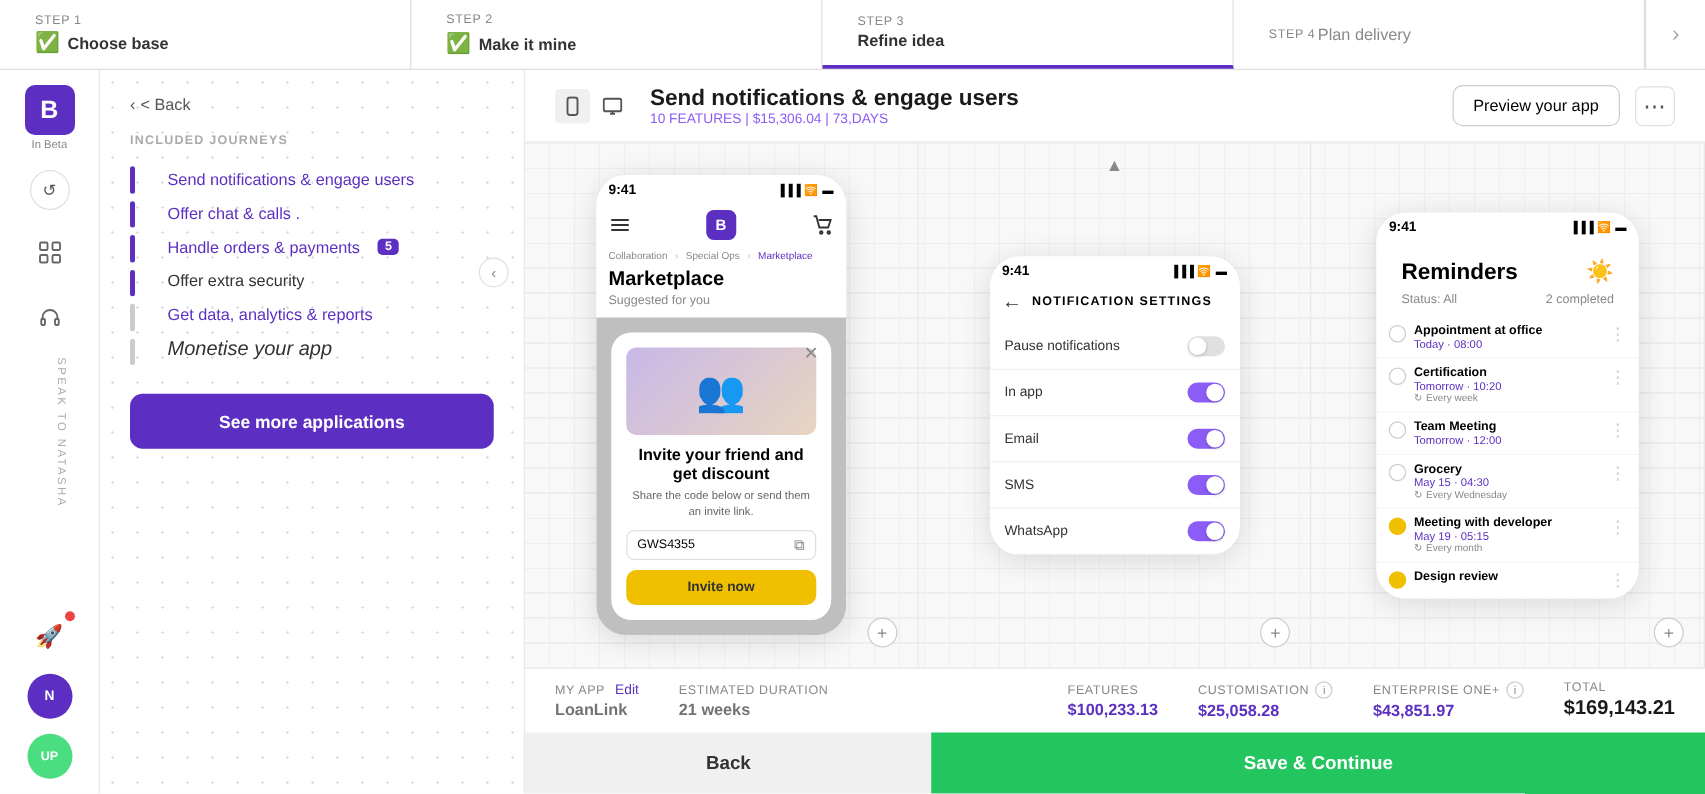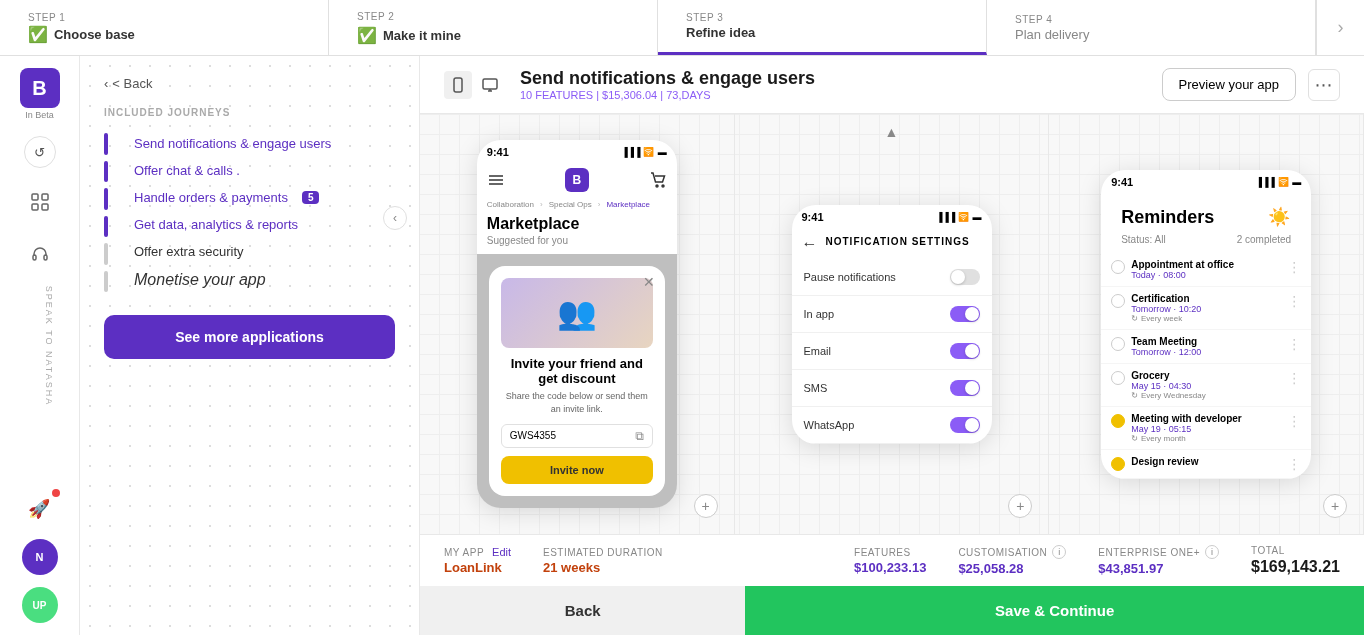--- a/index.html
+++ b/index.html
@@ -125,21 +125,21 @@
     .s3-dots { color: #ccc; font-size: 14px; margin-left: auto; cursor: pointer; }
 
     
     .bottom-bar {
       background: #fff; border-top: 1px solid #e8e8e8;
       display: flex; flex-direction: column; flex-shrink: 0;
     }
     .bottom-meta { display: flex; align-items: center; padding: 10px 24px; gap: 32px; font-size: 12px; }
     .meta-group { display: flex; flex-direction: column; gap: 2px; }
     .meta-label { color: #888; font-size: 10px; font-weight: 500; text-transform: uppercase; letter-spacing: 0.5px; }
-    .meta-value { font-size: 13px; font-weight: 600; color: #c2410c; }
+    .meta-value { font-size: 13px; font-weight: 600; color: #737373; }
     .meta-edit { color: #5c2fc2; cursor: pointer; font-size: 11px; font-weight: 500; }
     .meta-amount { color: #5c2fc2; }
     .meta-total { font-size: 16px; font-weight: 800; color: #1a1a1a; }
     .info-icon { width: 14px; height: 14px; border-radius: 50%; border: 1px solid #ccc; display: inline-flex; align-items: center; justify-content: center; font-size: 9px; color: #888; margin-left: 3px; }
     .bottom-actions { display: flex; gap: 0; }
     .btn-back { flex: 1; background: #f0f0f0; border: none; padding: 16px; font-size: 15px; font-weight: 600; cursor: pointer; color: #333; }
     .btn-save { flex: 2; background: #22c55e; border: none; padding: 16px; font-size: 15px; font-weight: 700; cursor: pointer; color: #fff; }
 
     .dot-grid { background-image: radial-gradient(circle, #ccc 1px, transparent 1px); background-size: 20px 20px; }
     .journey-item-row { display: flex; align-items: center; gap: 10px; padding: 6px 0; padding-left: 16px; cursor: pointer; }
@@ -168,21 +168,21 @@
       </div>
     </div>
   </div>
   <div class="step active" style="border-bottom:3px solid #5c2fc2;">
     <div style="display:flex;flex-direction:column;gap:2px;">
       <span class="step-number">STEP 3</span>
       <span class="step-label">Refine idea</span>
     </div>
   </div>
   <div class="step">
-    <div style="display:flex;flex-direction:column;gap:2px;">
+    <div style="display:flex;flex-direction:row;gap:2px;align-items:center;">
       <span class="step-number">STEP 4</span>
       <span class="step-label inactive">Plan delivery</span>
     </div>
   </div>
   <div style="width:48px;display:flex;align-items:center;justify-content:center;border-left:1px solid #e0e0e0;">
     <span style="color:#aaa;font-size:18px;">›</span>
   </div>
 </div>
 
 <div class="main-layout">
@@ -252,24 +252,24 @@
             <span style="font-size:13px;color:#5c2fc2;">Send notifications &amp; engage users</span>
           </div>
           <div class="journey-item-row">
             <span style="font-size:13px;color:#5c2fc2;">Offer chat &amp; calls .</span>
           </div>
           <div class="journey-item-row">
             <span style="font-size:13px;color:#5c2fc2;">Handle orders &amp; payments</span>
             <span class="journey-badge">5</span>
           </div>
           <div class="journey-item-row">
+            <span style="font-size:13px;color:#333;">Offer extra security</span>
+          </div>
+          <div class="journey-item-row">
             <span style="font-size:13px;color:#5c2fc2;">Get data, analytics &amp; reports</span>
-          </div>
-          <div class="journey-item-row">
-            <span style="font-size:13px;color:#333;">Offer extra security</span>
           </div>
           <div class="journey-item-row">
             <span style="font-size:16px;color:#333;font-style:italic;">Monetise your app</span>
           </div>
         </div>
       </div>
 
 
       <button class="see-more-btn">See more applications</button>
     </div>

